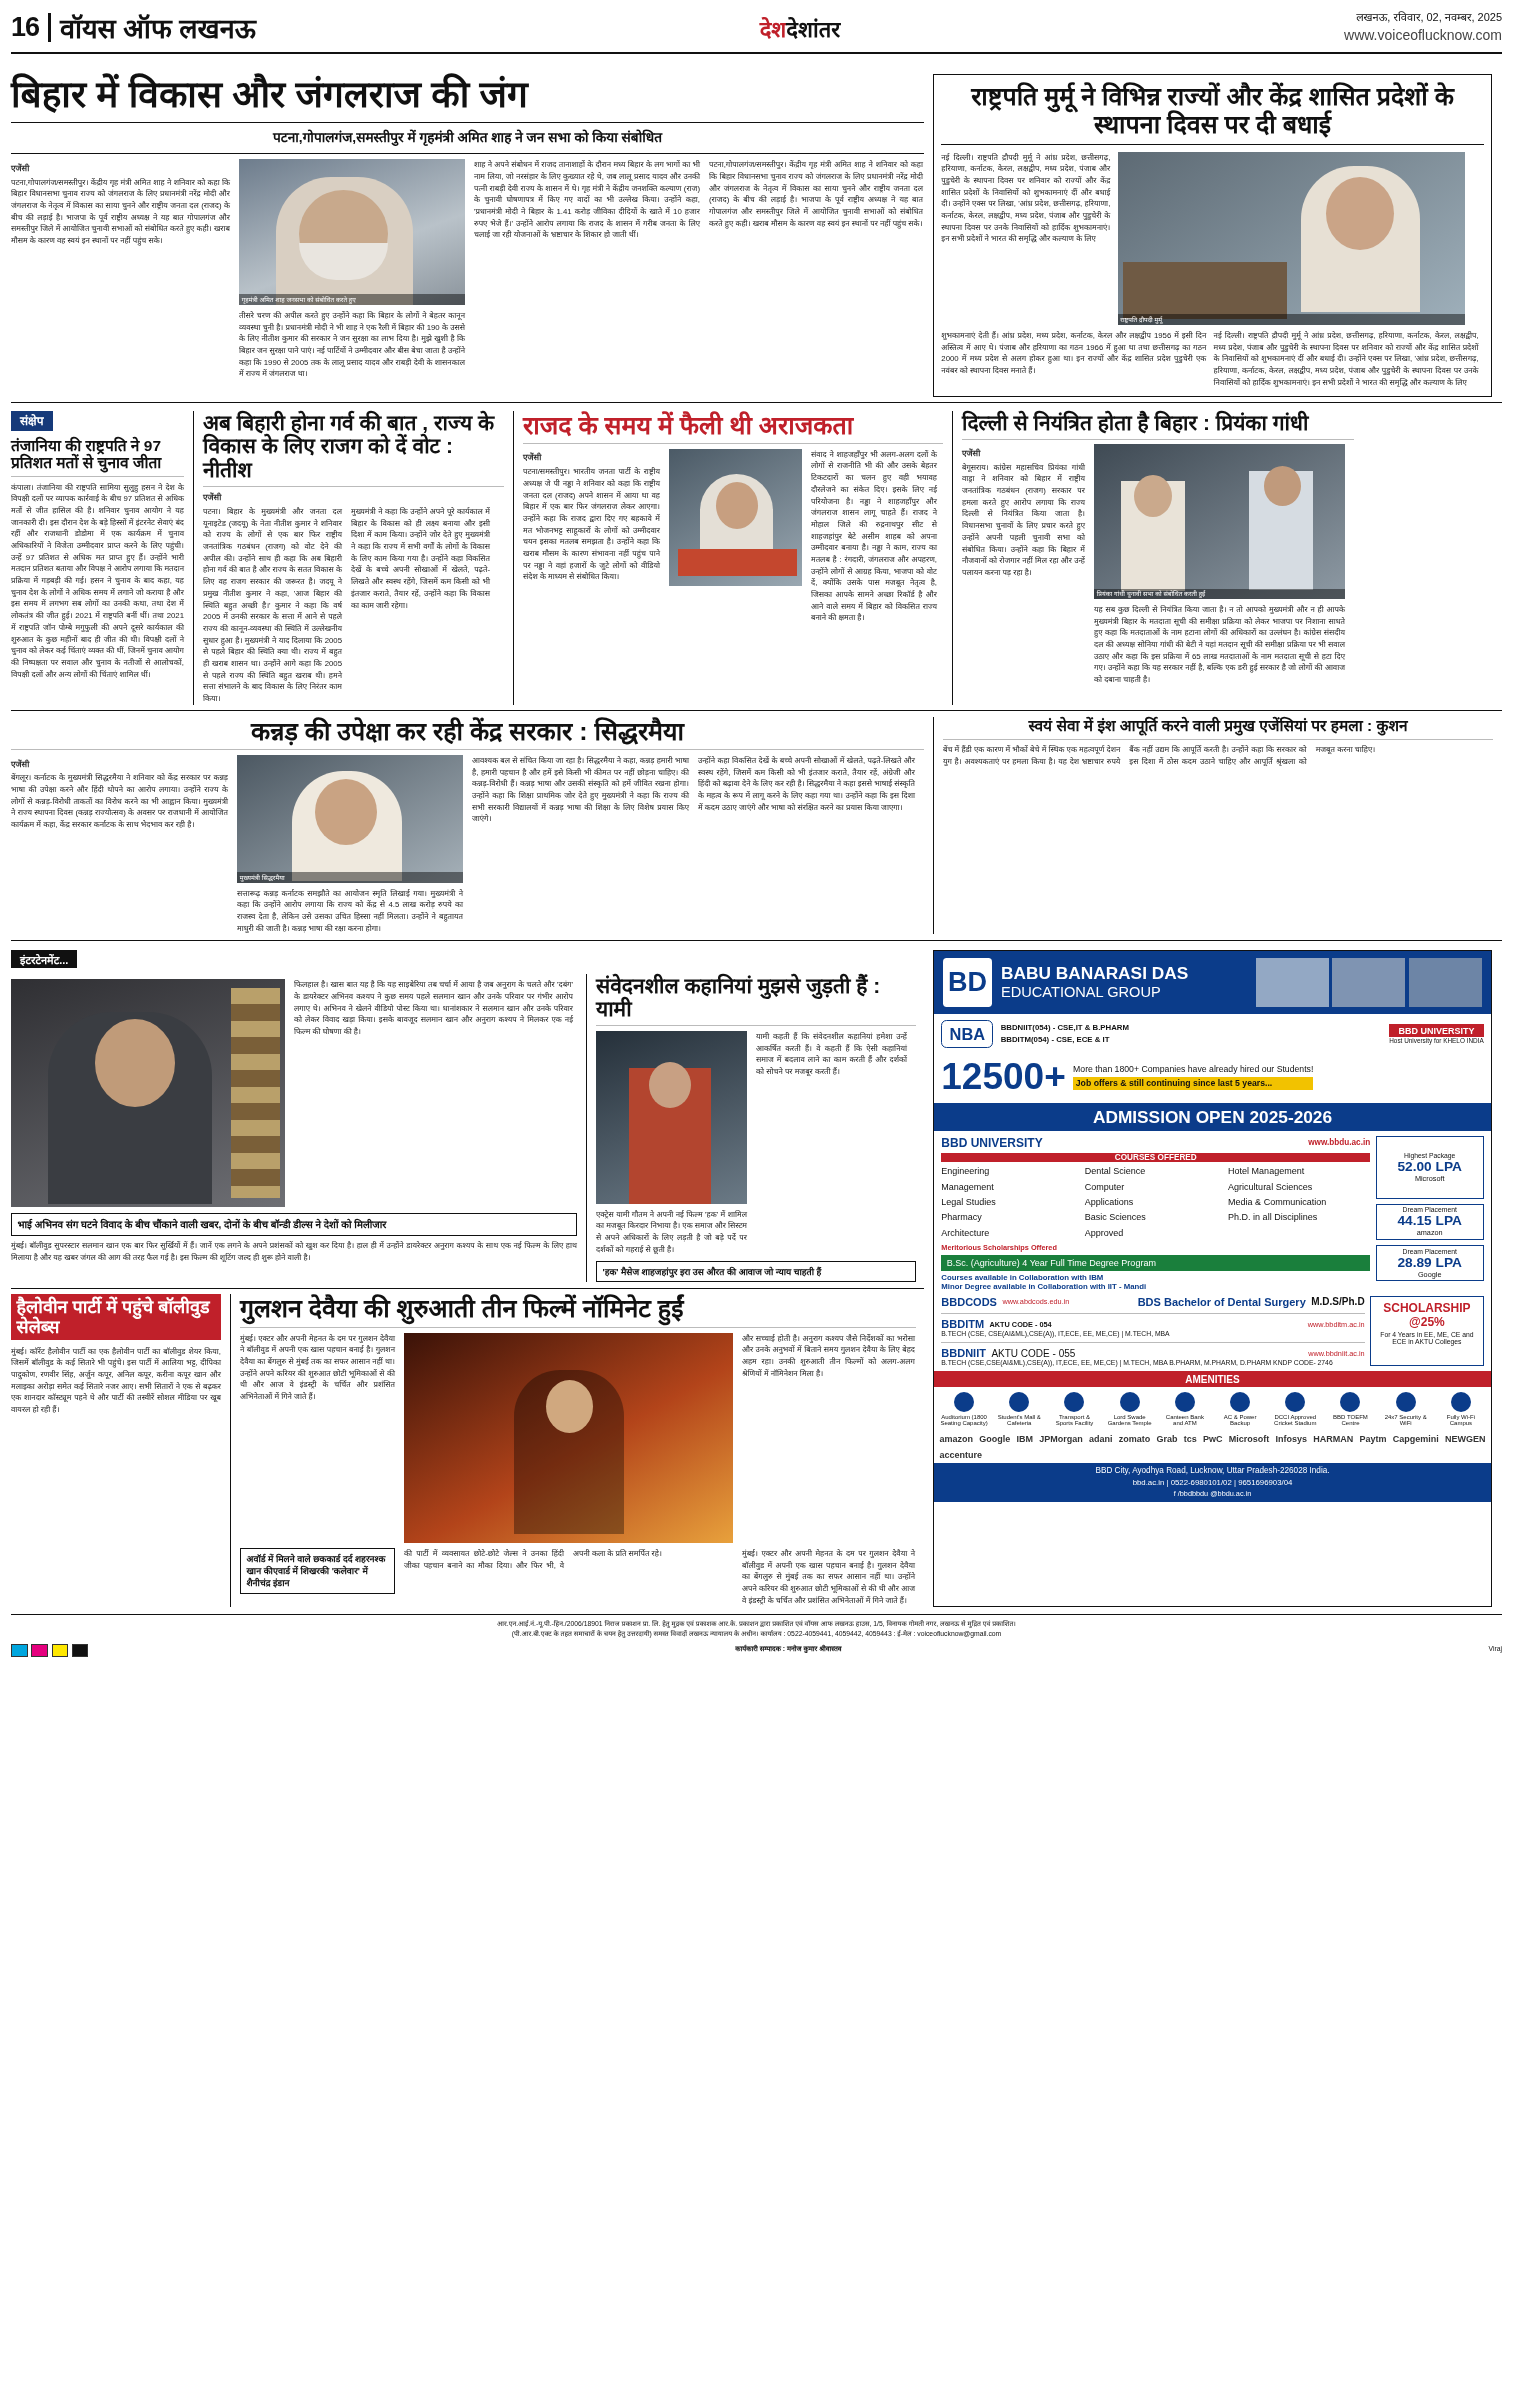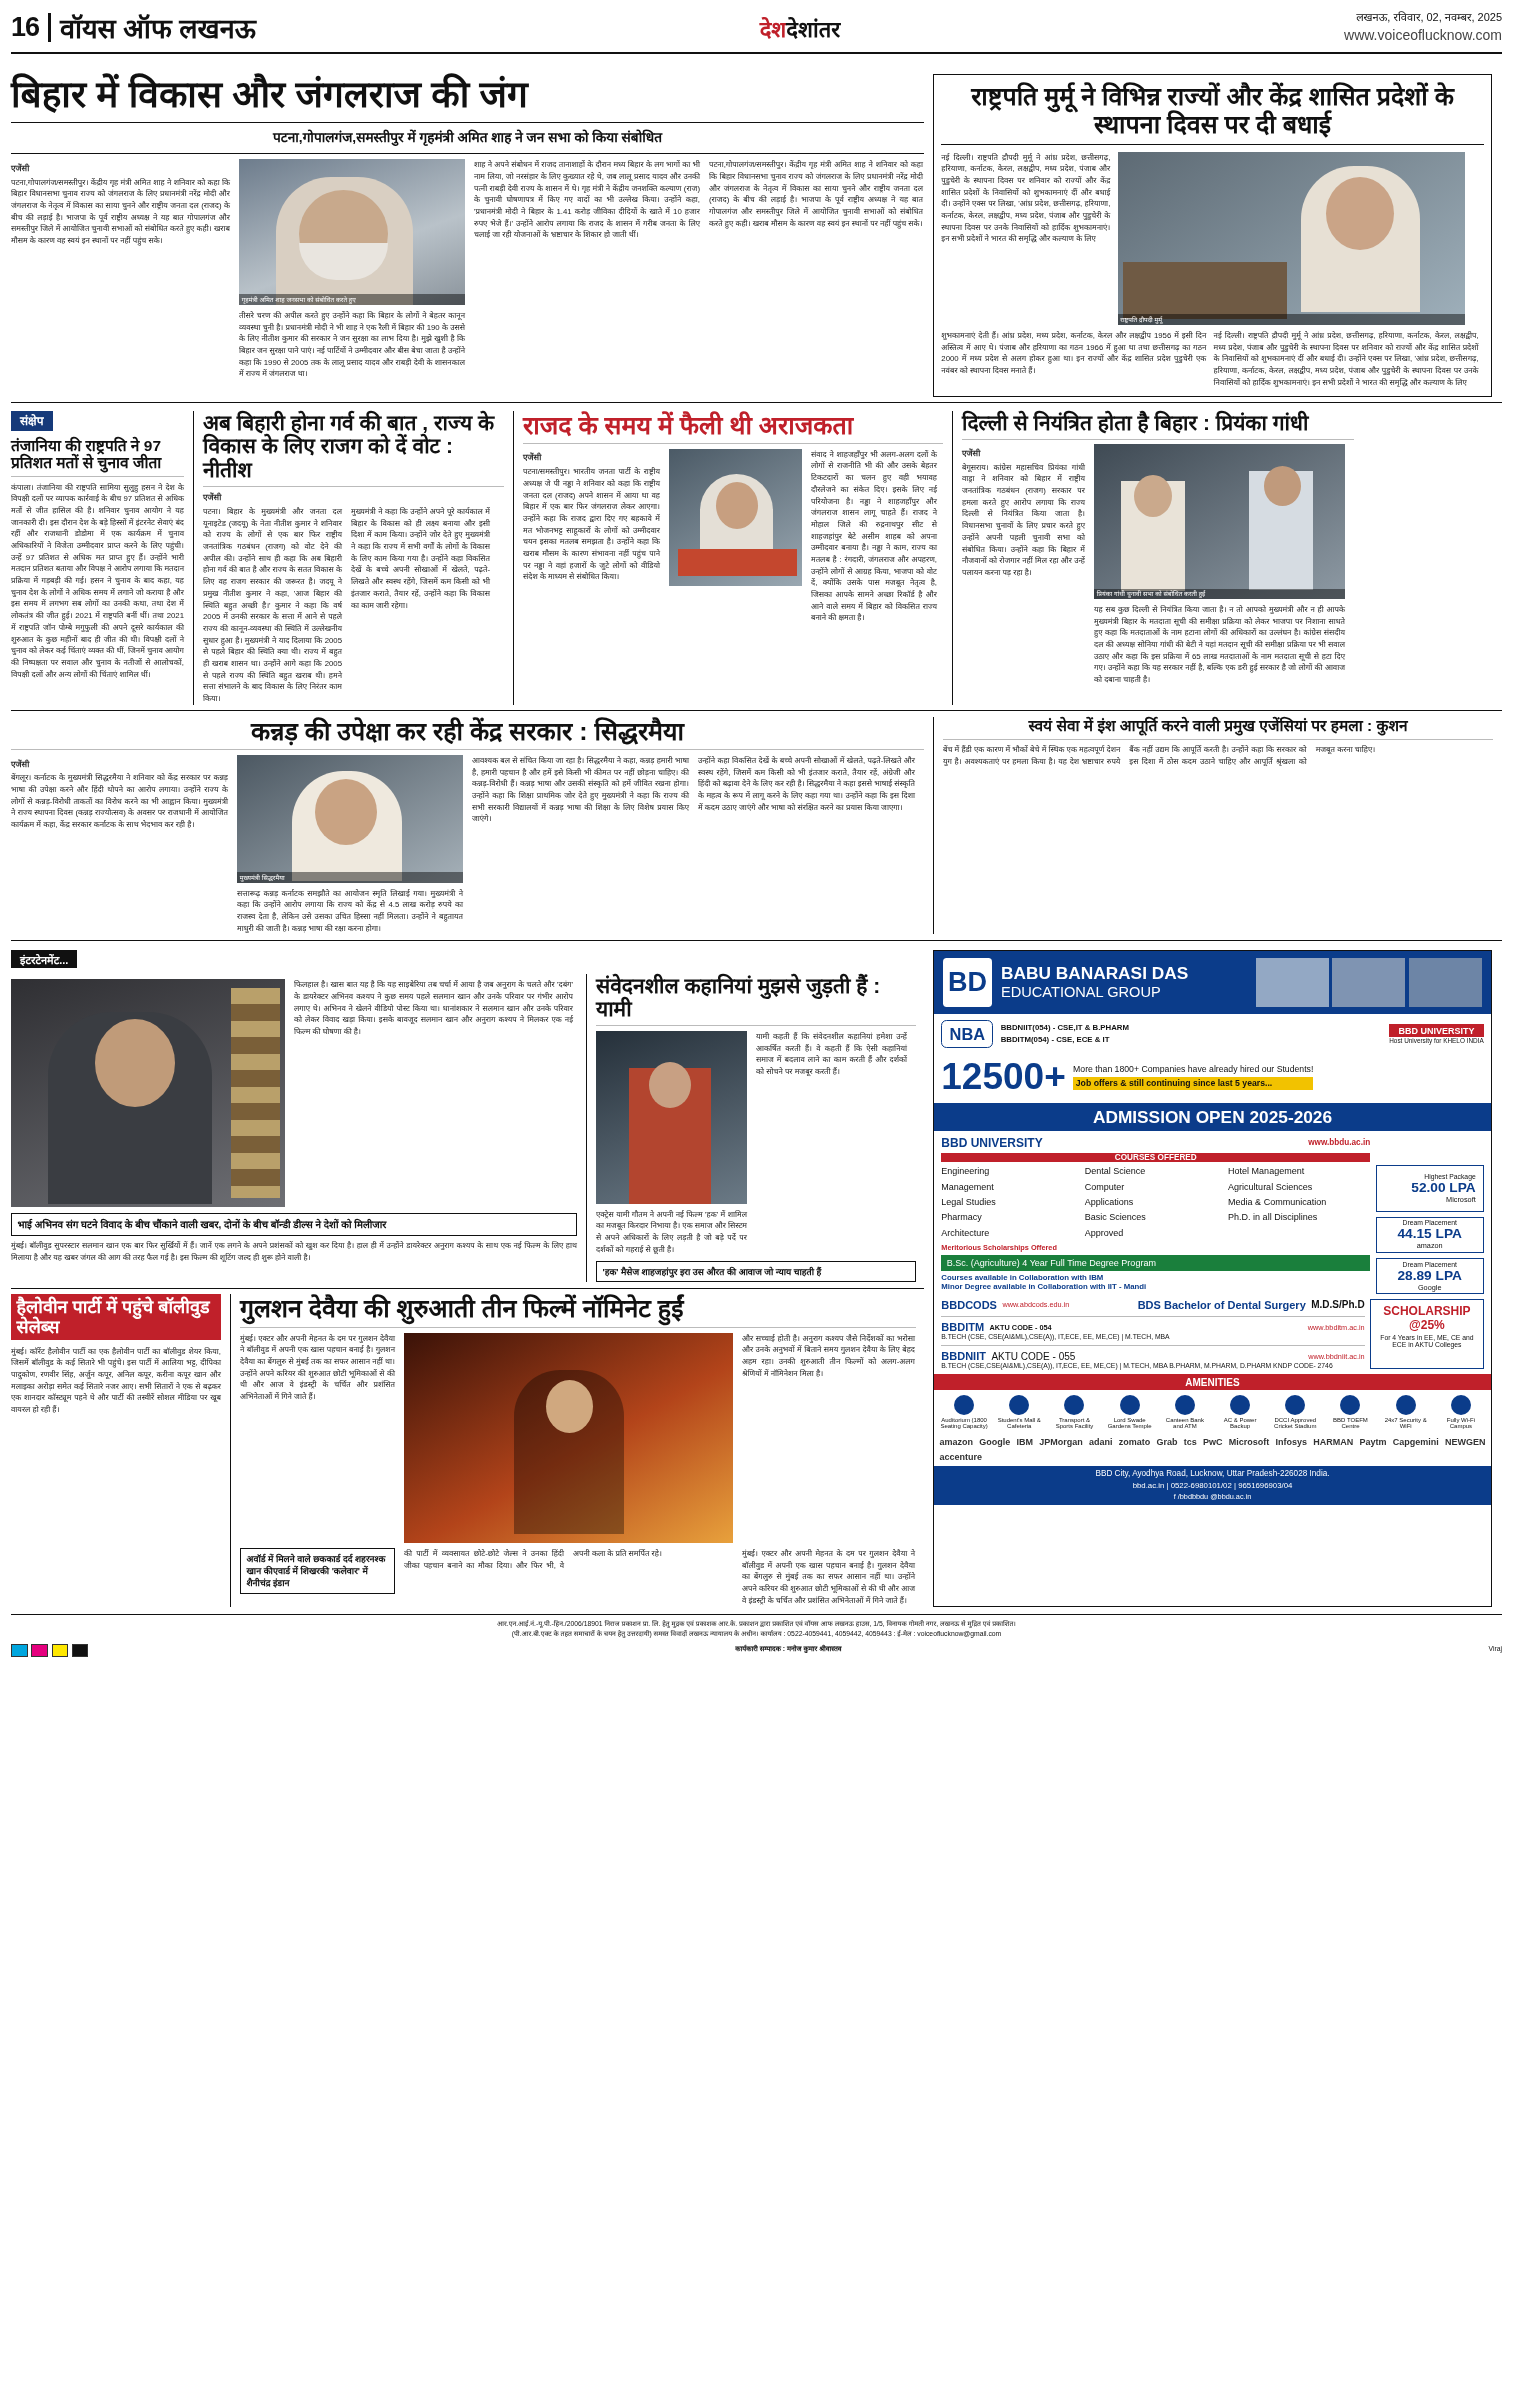--- a/index.html
+++ b/index.html
@@ -415,21 +415,21 @@
               <div>Media &amp; Communication</div>
               <div>Ph.D. in all Disciplines</div>
             </div>
           </div>
           <div style="font-size:7.3px;color:#c0202a;font-weight:bold;margin-top:1.8px;">Meritorious Scholarships Offered</div>
           <div class="greenline">B.Sc. (Agriculture) 4 Year Full Time Degree Program</div>
           <div style="font-size:7.8px;margin-top:2.7px;color:#0b3c8a;font-weight:bold;">Courses available in Collaboration with IBM</div>
           <div style="font-size:7.8px;color:#0b3c8a;font-weight:bold;">Minor Degree available in Collaboration with IIT - Mandi</div>
         </div>
         <div style="width:108px;display:flex;flex-direction:column;gap:4.6px;">
-          <div style="border:0.9px solid #0b3c8a;text-align:right;padding:7px;margin-top:29px;">
+          <div style="border:0.9px solid #0b3c8a;text-align:center;padding:15px;">
             <div style="font-size:6.8px;">Highest Package</div>
             <div style="font-size:13.7px;font-weight:bold;color:#0b3c8a;">52.00 LPA</div>
             <div style="font-size:7.3px;">Microsoft</div>
           </div>
           <div style="border:0.9px solid #0b3c8a;text-align:center;padding:1.8px;">
             <div style="font-size:6.8px;">Dream Placement</div>
             <div style="font-size:13.7px;font-weight:bold;color:#0b3c8a;">44.15 LPA</div>
             <div style="font-size:7.3px;">amazon</div>
           </div>
           <div style="border:0.9px solid #0b3c8a;text-align:center;padding:1.8px;">

